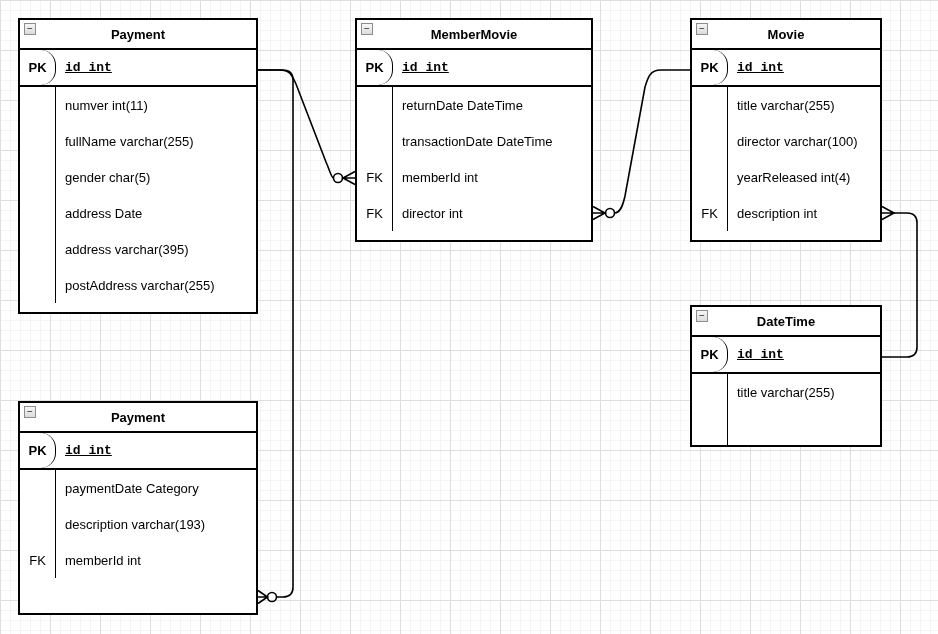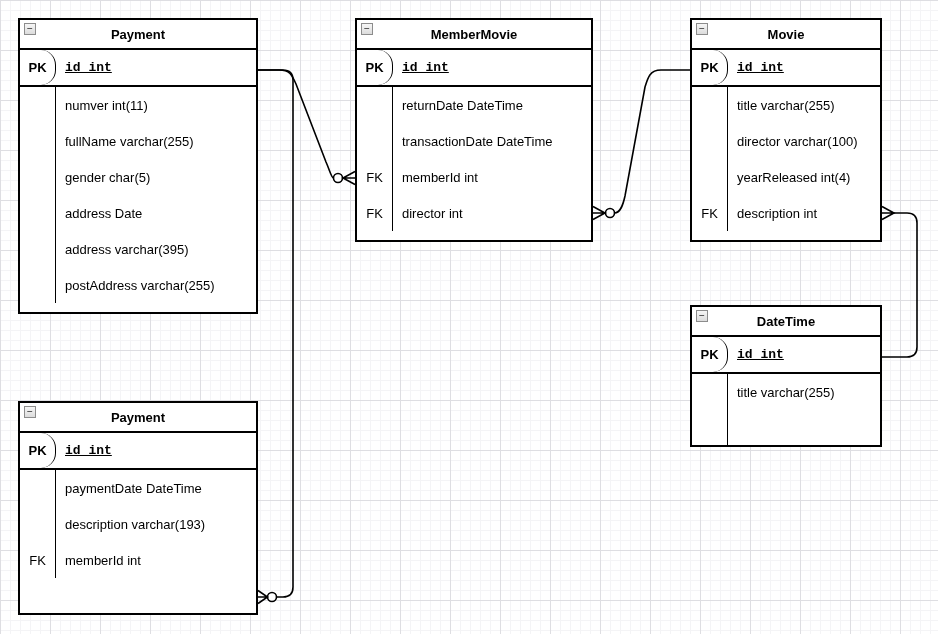--- a/index.html
+++ b/index.html
@@ -197,21 +197,21 @@
     <div class="entity-header">
       <span class="collapse-icon">−</span>
       <span>Payment</span>
     </div>
     <div class="row pk-row">
       <div class="key-cell">PK</div>
       <div class="attr-cell">id int</div>
     </div>
     <div class="row">
       <div class="key-cell"></div>
-      <div class="attr-cell">paymentDate DateTime</div>
+      <div class="attr-cell">paymentDate Category</div>
     </div>
     <div class="row">
       <div class="key-cell"></div>
       <div class="attr-cell">description varchar(193)</div>
     </div>
     <div class="row">
       <div class="key-cell">FK</div>
       <div class="attr-cell">memberId int</div>
     </div>
   </div>

